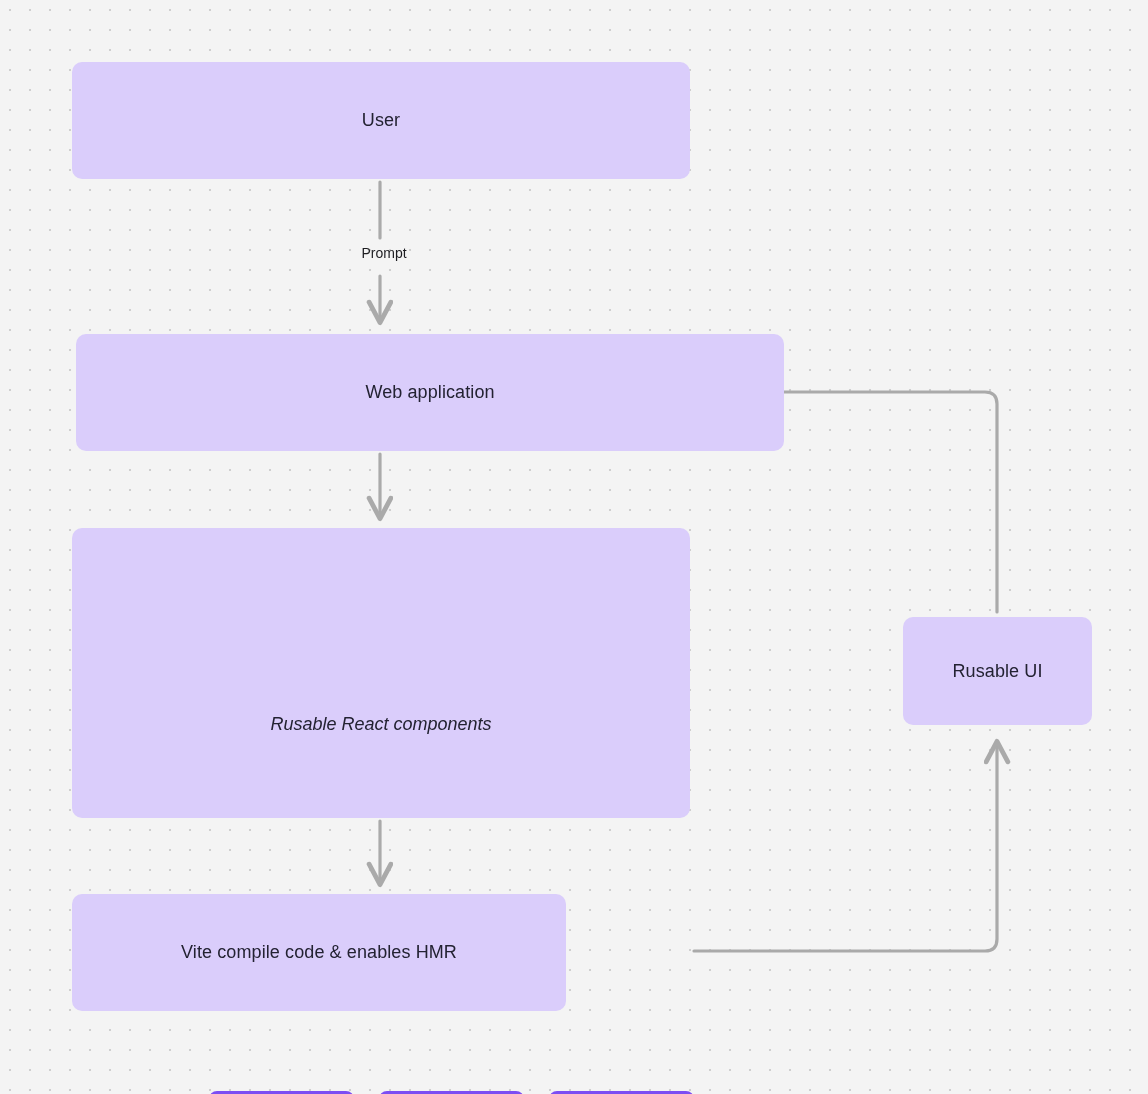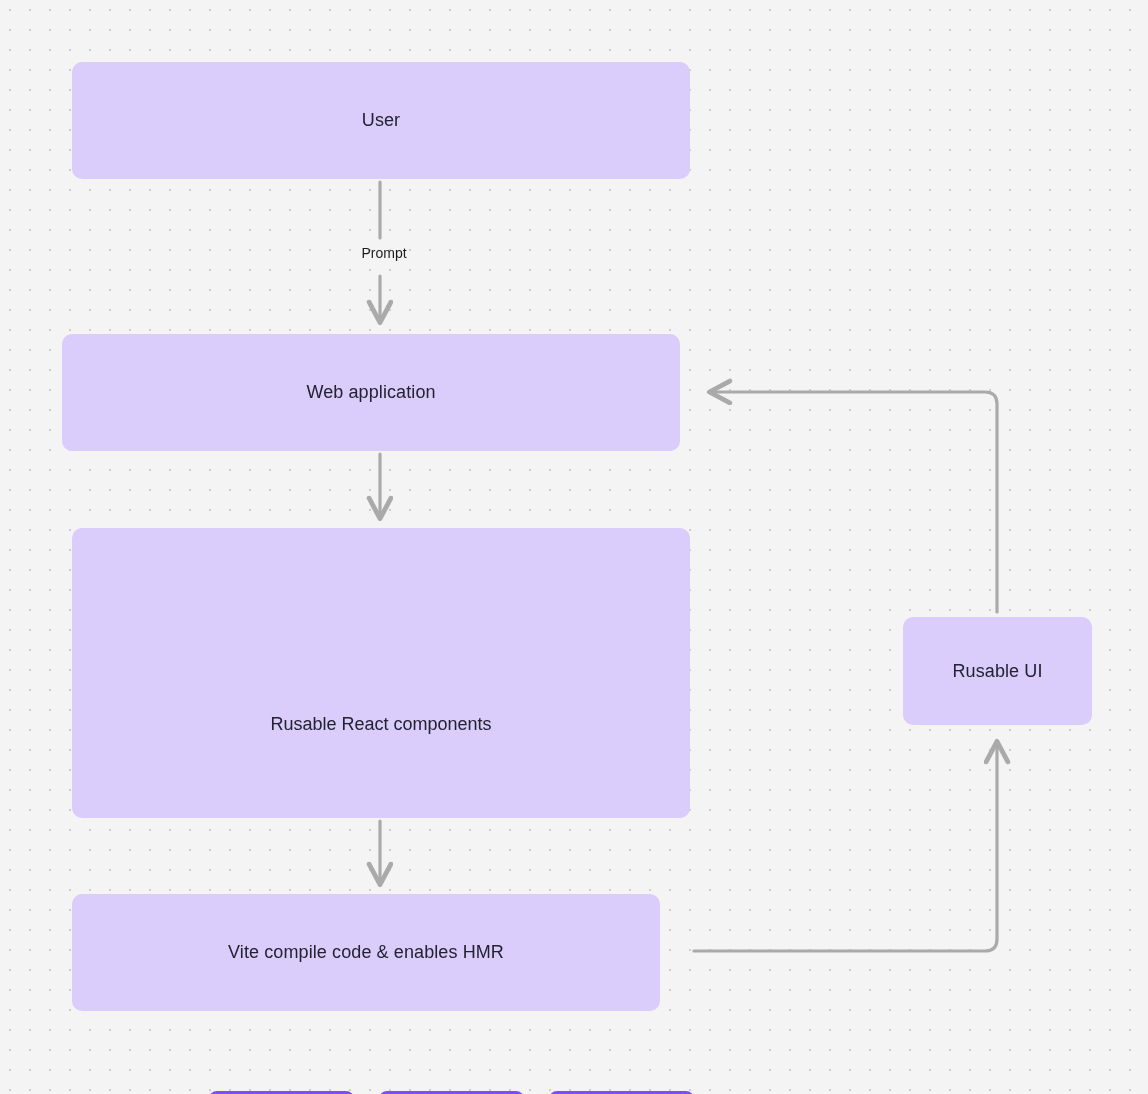--- a/index.html
+++ b/index.html
@@ -57,30 +57,30 @@
   .node-label {
     font-size: 18px;
     line-height: 1.6;
     text-align: center;
     white-space: pre-line;
     letter-spacing: 0.1px;
   }
 
   
   #node-user        { left: 72px;  top: 62px;  width: 618px; height: 117px; }
-  #node-webapp      { left: 62px;  top: 334px; width: 618px; height: 117px; }
+  #node-webapp      { left: 76px;  top: 334px; width: 708px; height: 117px; }
   #node-components  { left: 72px;  top: 528px; width: 618px; height: 290px; }
-  #node-vite        { left: 72px;  top: 894px; width: 588px; height: 117px; }
+  #node-vite        { left: 72px;  top: 894px; width: 494px; height: 117px; }
   #node-render      { left: 903px; top: 617px; width: 189px; height: 108px; }
 
   #node-html        { left: 137px; top: 563px; width: 145px; height: 111px; }
   #node-css         { left: 307px; top: 563px; width: 145px; height: 111px; }
   #node-js          { left: 477px; top: 563px; width: 145px; height: 111px; }
 
-  #node-components  { align-items: flex-start; justify-content: flex-start; }
+  #node-components  { align-items: flex-start; justify-content: flex-start; font-style: italic; }
 
   #components-caption {
     position: absolute;
     left: 0;
     top: 186px;
     width: 618px;
     text-align: center;
     font-size: 18px;
     color: #232232;
   }

